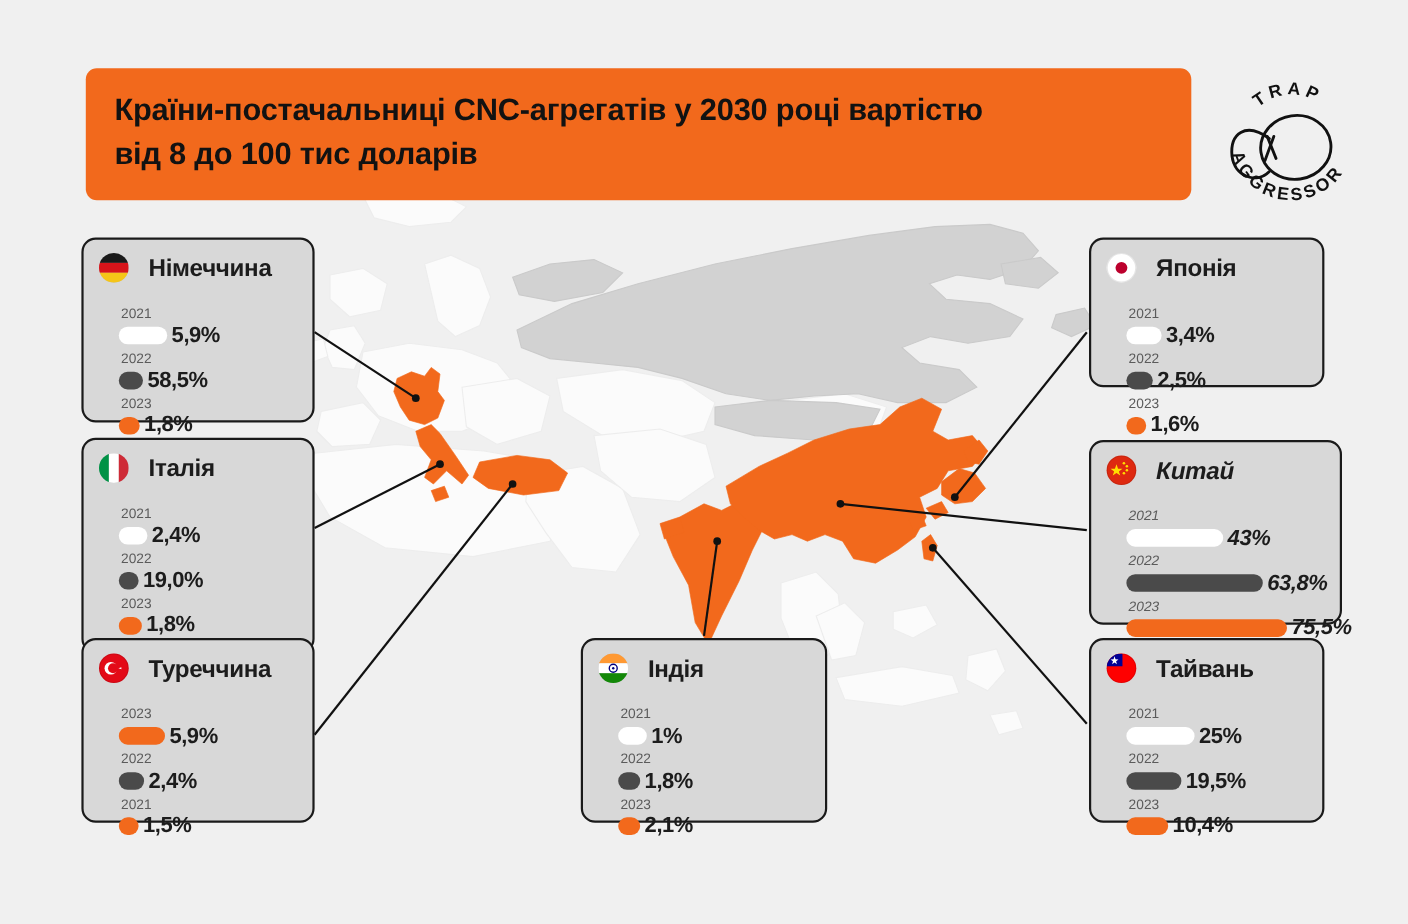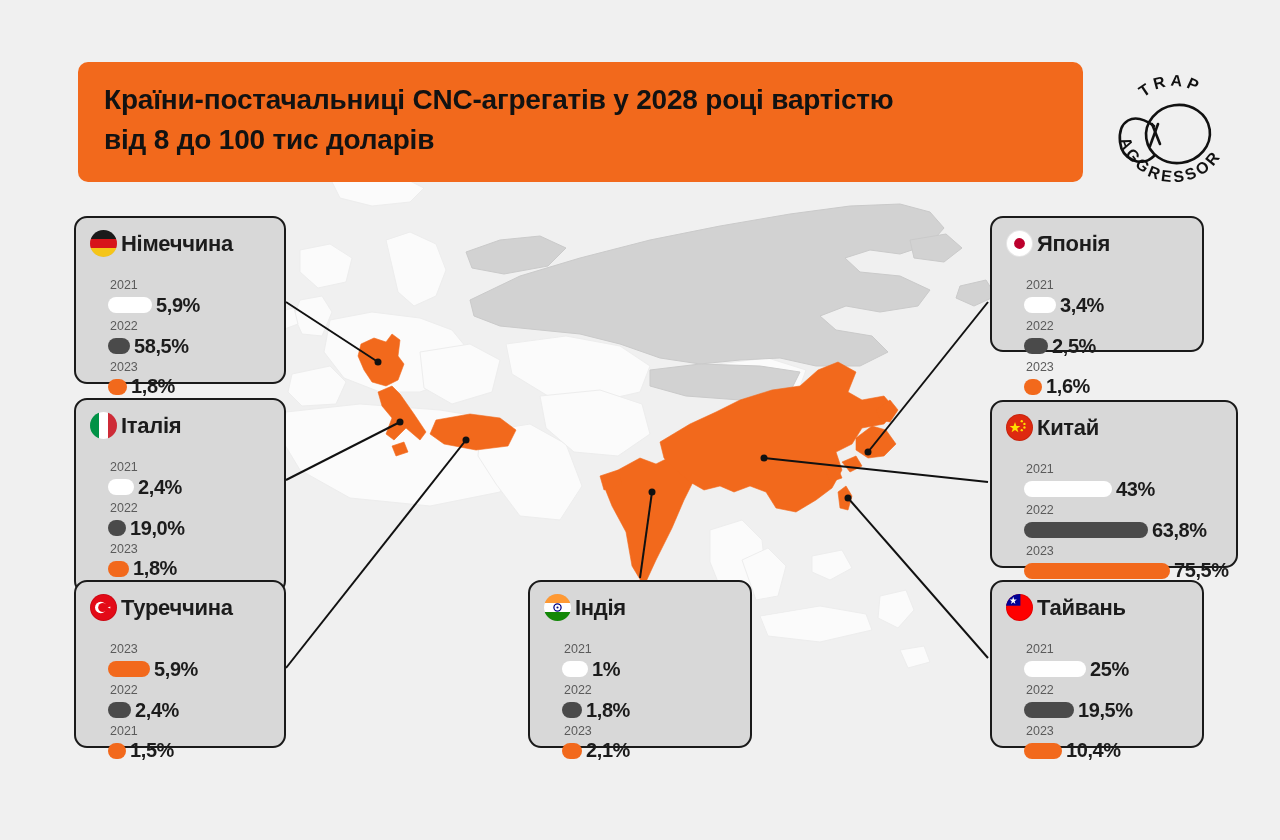--- a/index.html
+++ b/index.html
@@ -40,21 +40,21 @@
 
   
   .card{
     position:absolute;
     background:#D8D8D8;
     border:2px solid #1A1A1A;
     border-radius:13px;
     box-sizing:border-box;
     padding:12px 14px 14px 14px;
   }
-  .card-head{display:flex;align-items:center;gap:4px;margin-bottom:6px;}
+  .card-head{display:flex;align-items:center;gap:18px;margin-bottom:6px;}
   .flag{width:27px;height:27px;border-radius:50%;overflow:hidden;flex:0 0 auto;
         box-shadow:0 0 0 1px rgba(0,0,0,.10) inset;position:relative;}
   .cname{font-size:22px;font-weight:bold;color:#1C1C1C;letter-spacing:-0.3px;white-space:nowrap;}
 
   .rows{padding-left:18px;margin-top:22px;}
   .row{margin-top:3px;}
   .yr{font-size:12.5px;color:#5B5B5B;line-height:1.1;margin-left:2px;}
   .barline{display:flex;align-items:center;gap:4px;margin-top:1px;}
   .bar{height:16px;border-radius:9px;flex:0 0 auto;}
   .bar.y2021{background:#FFFFFF;}
@@ -160,21 +160,21 @@
       <circle cx="400" cy="422" r="3.5"></circle>
       <circle cx="466" cy="440" r="3.5"></circle>
       <circle cx="652" cy="492" r="3.5"></circle>
       <circle cx="868" cy="452" r="3.5"></circle>
       <circle cx="764" cy="458" r="3.5"></circle>
       <circle cx="848" cy="498" r="3.5"></circle>
     </g>
   </svg>
 
   <div class="title-bar">
-    <div class="line">Країни-постачальниці CNC-агрегатів у 2028 році вартістю</div>
+    <div class="line">Країни-постачальниці CNC-агрегатів у 2030 році вартістю</div>
     <div class="line">від 8 до 100 тис доларів</div>
   </div>
 
   <svg class="logo" viewBox="0 0 140 140" xmlns="http://www.w3.org/2000/svg">
     <defs>
       <path id="arcTop" d="M 28,78 A 44,44 0 0 1 116,78"></path>
       <path id="arcBot" d="M 16,74 A 56,56 0 0 0 128,74"></path>
     </defs>
     <g fill="none" stroke="#111111" stroke-width="2.6" stroke-linecap="round">
 
@@ -361,21 +361,21 @@
       <div class="row">
         <div class="yr">2023</div>
         <div class="barline">
             <span class="bar y2023" style="width:18px;"></span>
           <span class="val">1,6%</span>
           </div>
       </div>
     </div>
   </div>
 
-  <div class="card" id="card-china" style="left:990px;top:400px;width:248px;height:168px;">
+  <div class="card" id="card-china" style="left:990px;top:400px;width:230px;height:168px;font-style:italic;">
     <div class="card-head">
       <span class="flag" style="background:#DE2910;">
         <svg viewBox="0 0 30 30" style="position:absolute;inset:0;width:100%;height:100%;">
           <polygon fill="#FFDE00" points="10,9 11.6,13.4 16,13.4 12.4,16.2 13.8,20.4 10,17.8 6.2,20.4 7.6,16.2 4,13.4 8.4,13.4"></polygon>
           <circle cx="17.5" cy="8" r="1.3" fill="#FFDE00"></circle>
           <circle cx="20.5" cy="11" r="1.3" fill="#FFDE00"></circle>
           <circle cx="20.5" cy="15" r="1.3" fill="#FFDE00"></circle>
           <circle cx="17.5" cy="18" r="1.3" fill="#FFDE00"></circle>
         </svg>
       </span>

